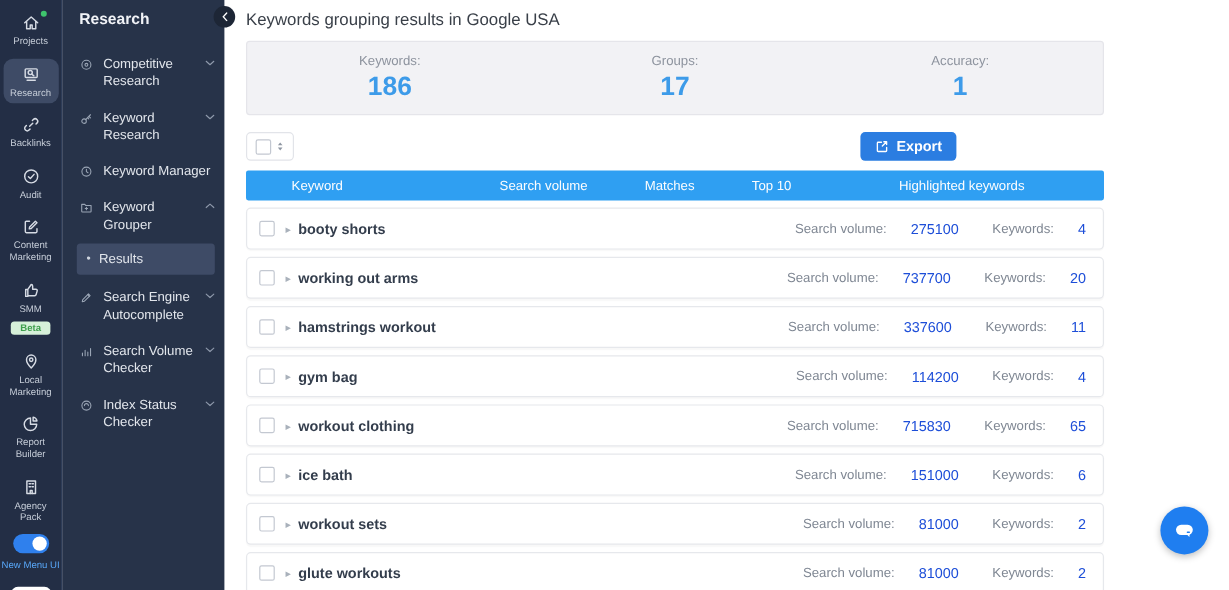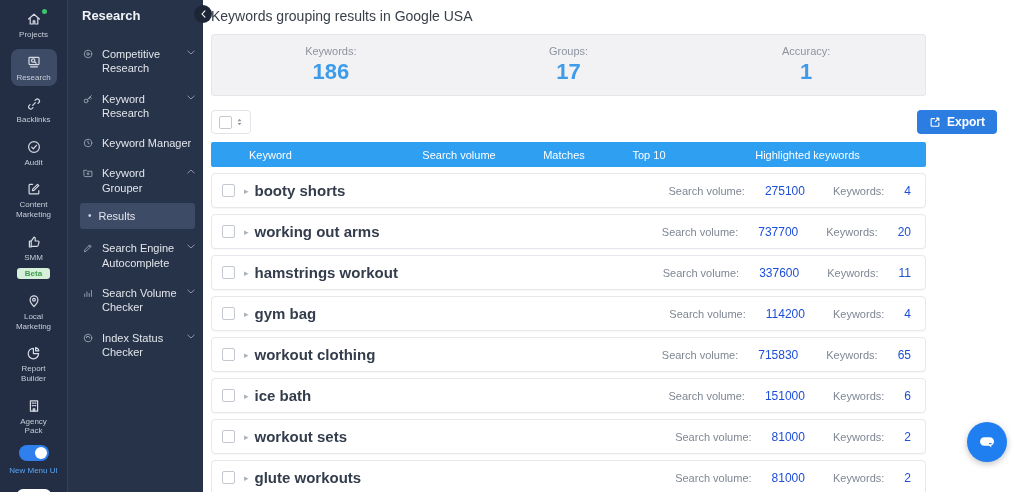--- a/index.html
+++ b/index.html
@@ -1,21 +1,21 @@
 <!DOCTYPE html>
 <html><head>
 <meta charset="utf-8">
 <style>
   * { box-sizing: border-box; margin: 0; padding: 0; }
   html,body { width:1024px; height:492px; overflow:hidden; }
   body { font-family:"Liberation Sans", sans-serif; background:#fff; position:relative; }
   .app { display:flex; width:1024px; height:492px; }
 
   
-  .rail { width:68px; background:#232e45; border-right:1px solid #31405c;
+  .rail { width:52px; background:#232e45; border-right:1px solid #31405c;
           display:flex; flex-direction:column; align-items:center; padding-top:6px; flex:none; }
   .rail-item { display:flex; flex-direction:column; align-items:center; gap:3px;
                width:46px; padding:5px 0 4px; margin-bottom:5px; border-radius:8px;
                color:#d6dbe4; cursor:pointer; }
   .rail-item.active { background:#3e4b66; }
   .rail-icon { position:relative; color:#d6dbe4; height:16px; }
   .rail-icon svg { width:16px; height:16px; display:block; }
   .dot { position:absolute; top:-2px; right:-5px; width:5px; height:5px; border-radius:50%; background:#3ec46d; }
   .rail-label { font-size:8px; line-height:1.2; text-align:center; color:#c6cdd8; }
   .beta-badge { margin-top:3px; background:#d6f0d9; color:#3f9e4d; font-size:8px; font-weight:bold;
@@ -40,29 +40,29 @@
   .side-chevron svg { width:8px; height:5px; display:block; }
   .side-item.sub { margin:0 8px 4px 12px; padding:6px 8px; border-radius:3px; gap:7px; }
   .side-item.sub.active { background:#3e4b66; }
   .bullet { color:#cfd5df; font-size:10px; line-height:1.3; }
   .collapse-btn { position:absolute; top:5px; right:-9px; width:18px; height:18px; border-radius:50%;
                   background:#1d2636; border:none; color:#fff; cursor:pointer;
                   display:flex; align-items:center; justify-content:center; z-index:5; }
   .collapse-btn svg { width:5px; height:8px; display:block; }
 
   
-  main { flex:1; background:#fff; padding:8px 0 0 8px; overflow:hidden; }
+  main { flex:1; background:#fff; padding:8px 0 0 18px; overflow:hidden; }
   .page-title { font-size:14px; font-weight:normal; color:#3a4049; margin-bottom:10px; }
   .stats { width:715px; height:62px; background:#f2f2f5; border:1px solid #e5e5ea; border-radius:3px;
            display:flex; margin-bottom:14px; }
   .stat { flex:1; display:flex; flex-direction:column; align-items:center; justify-content:center; gap:2px; }
   .stat-label { font-size:11px; color:#8d939e; }
   .stat-value { font-size:22px; font-weight:bold; color:#3d9be9;text-align:center; }
 
-  .toolbar { width:786px; height:24px; display:flex; align-items:center; margin-bottom:8px; }
+  .toolbar { width:592px; height:24px; display:flex; align-items:center; margin-bottom:8px; }
   .select-btn { width:40px; height:24px; background:#fff; border:1px solid #e2e4e9; border-radius:4px;
                 display:flex; align-items:center; justify-content:center; gap:4px; cursor:pointer; }
   .checkbox { width:13px; height:13px; border:1px solid #c3c8d1; border-radius:2px; background:#fff; flex:none; }
   .sort-caret { color:#8d95a1; height:10px; }
   .sort-caret svg { width:7px; height:10px; display:block; }
   .toolbar-right { margin-left:auto; display:flex; gap:6px; }
   .export-btn { height:24px; background:#2b7de1; color:#fff; border:none; border-radius:4px;
                 display:flex; align-items:center; gap:6px; padding:0 12px; font-size:12px; font-weight:bold;
                 cursor:pointer; font-family:"Liberation Sans", sans-serif; }
   .export-btn svg { width:12px; height:12px; display:block; }
@@ -76,21 +76,21 @@
   .th-sv { width:120px; text-align:center; }
   .th-matches { width:90px; text-align:center; }
   .th-top10 { width:80px; text-align:center; }
   .th-hl { flex:1; text-align:center; }
 
   .rows { width:715px; }
   .grow { height:35px; background:#fff; border:1px solid #e6e8ec; border-radius:4px;
           box-shadow:0 1px 1px rgba(0,0,0,.03); display:flex; align-items:center;
           margin-bottom:6px; padding:0 14px 0 10px; cursor:pointer; }
   .caret { color:#a9b1bb; font-size:9px; margin:0 6px 0 9px; }
-  .kw { font-size:15px; font-weight:bold; color:#333d4c; }
+  .kw { font-size:12px; font-weight:bold; color:#333d4c; }
   .row-right { margin-left:auto; display:flex; align-items:center; gap:28px; }
   .pair { display:flex; align-items:center; gap:20px; }
   .lbl { font-size:11px; color:#7f8793; }
   .val { font-size:12px; color:#1d4ed8; }
 
   .chat-btn { position:absolute; right:17px; bottom:30px; width:40px; height:40px; border-radius:50%;
               background:#1f7ef0; border:none; cursor:pointer; box-shadow:0 2px 6px rgba(0,0,0,.25);
               display:flex; align-items:center; justify-content:center; }
   .chat-btn svg { width:22px; height:22px; display:block; }
 </style>

